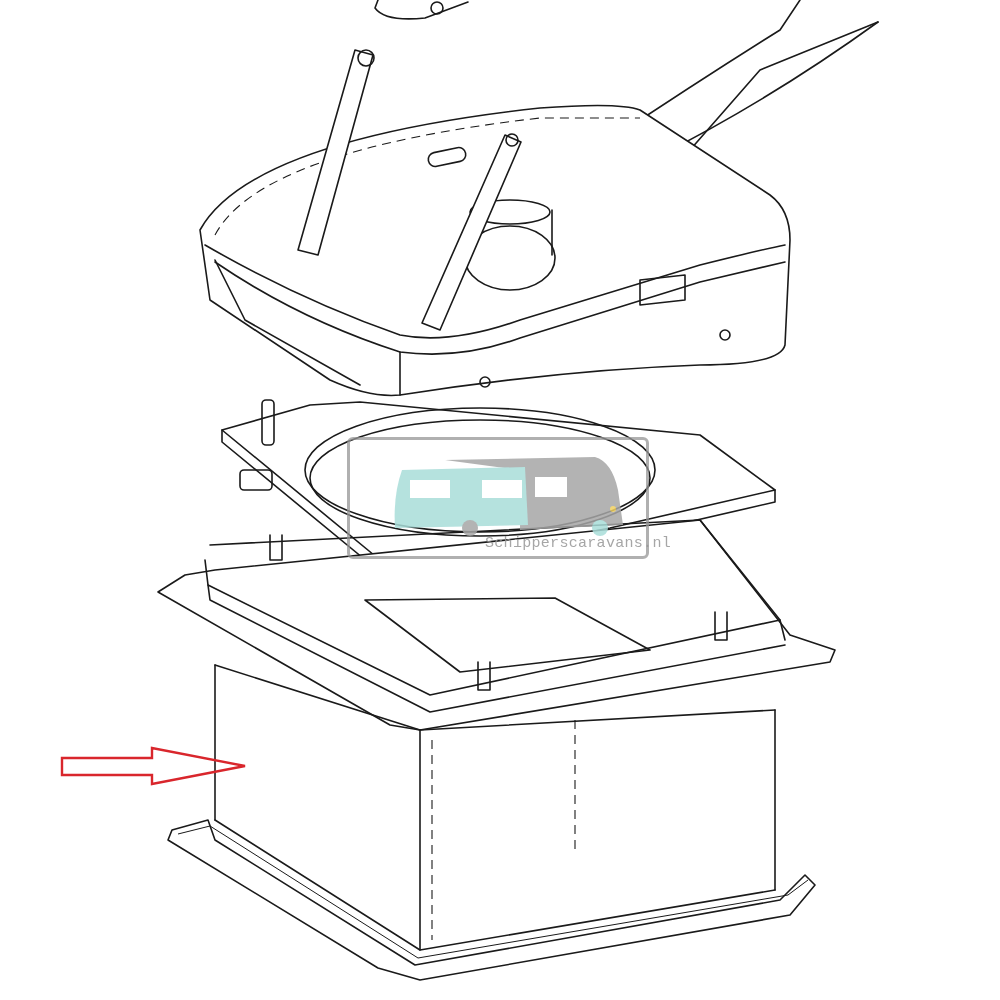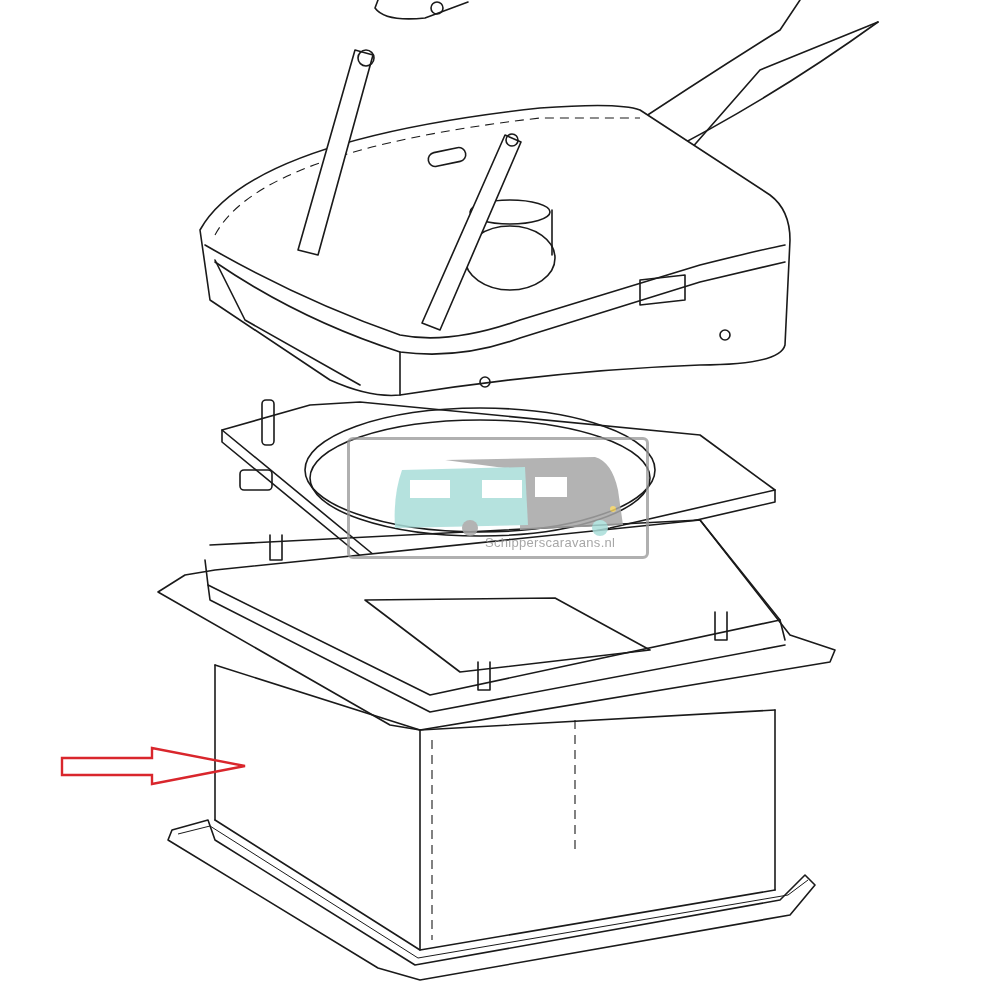--- a/index.html
+++ b/index.html
@@ -3,21 +3,21 @@
   <meta charset="utf-8">
   <style>
     html, body { margin: 0; padding: 0; background: #ffffff; }
     body { width: 1000px; height: 1000px; position: relative; overflow: hidden; font-family: "Liberation Sans", sans-serif; }
     svg.drawing { position: absolute; left: 0; top: 0; width: 1000px; height: 1000px; }
     .ln { fill: none; stroke: #1a1a1a; stroke-width: 1.6; stroke-linejoin: round; stroke-linecap: round; }
     .lnt { fill: none; stroke: #1a1a1a; stroke-width: 1; }
     .dash { fill: none; stroke: #1a1a1a; stroke-width: 1.1; stroke-dasharray: 9 6; }
     .fillw { fill: #ffffff; stroke: #1a1a1a; stroke-width: 1.6; stroke-linejoin: round; }
     .wm-box { position: absolute; left: 347px; top: 437px; width: 302px; height: 122px; border: 3px solid rgba(150,150,150,0.75); border-radius: 6px; box-sizing: border-box; }
-    .wm-text { position: absolute; left: 485px; top: 535px; font-size: 13px; color: rgba(150,150,150,0.85); letter-spacing: 0.3px; }
+    .wm-text { position: absolute; left: 485px; top: 535px; font-size: 15px; color: rgba(150,150,150,0.85); letter-spacing: 0.3px; font-family: Liberation Mono, monospace; }
   </style>
 </head>
 <body>
 
 <svg class="drawing" viewBox="0 0 1000 1000">
 
   <g>
     <path class="ln" d="M378 0 L375 8 Q385 22 425 18 L468 2"></path>
     <circle class="ln" cx="437" cy="8" r="6"></circle>
     <path class="ln" d="M610 140 Q700 80 780 30 L800 0"></path>

